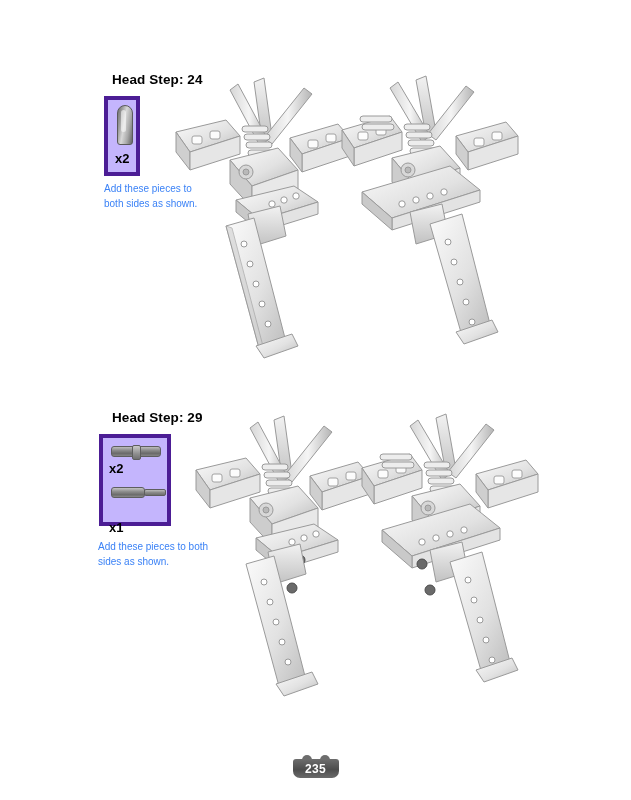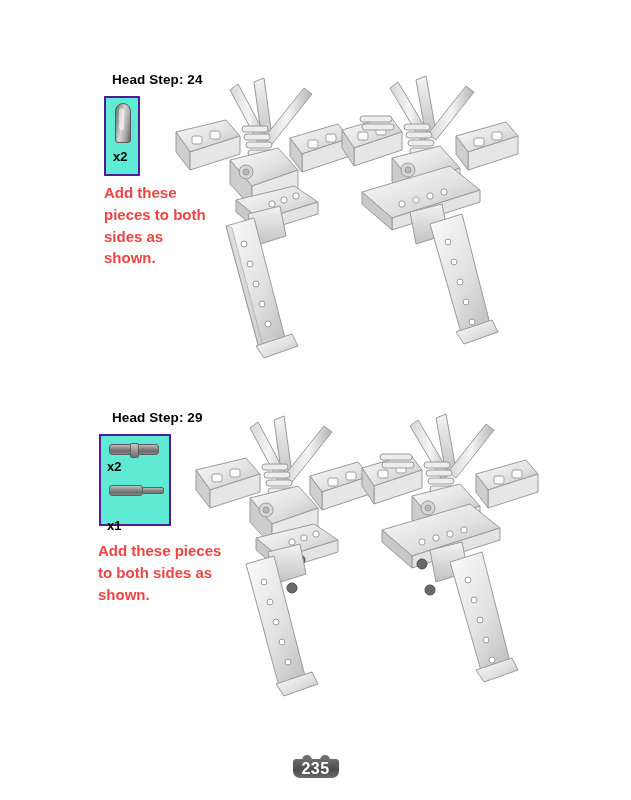--- a/index.html
+++ b/index.html
@@ -48,22 +48,22 @@
     top: 12px;
     font-size: 13.5px;
     font-weight: bold;
     letter-spacing: 0.1px;
     margin-left: 10px;
   }
 
   
   .parts-box {
     position: absolute;
-    background: #5eead4;
-    border: 2px solid #4c1d95;
+    background: #c4b5fd;
+    border: 4px solid #4c1d95;
     box-sizing: border-box;
   }
   #parts-box-24 {
     left: 104px;
     top: 36px;
     width: 36px;
     height: 80px;
   }
   #parts-box-25 {
     left: 99px;
@@ -154,24 +154,23 @@
     height: 7px;
     border-radius: 2px;
     background: linear-gradient(180deg, #bcbcbc 0%, #8b8b8b 50%, #6e6e6e 100%);
     border: 1px solid #5e5e5e;
     box-sizing: border-box;
   }
   #qty-25b { left: 6px; top: 83px; }
 
   .instruction {
     position: absolute;
-    font-size: 15px;
+    font-size: 10px;
     line-height: 1.45;
-    color: #ef4444;
-    font-weight: bold;
+    color: #3b82f6;
   }
   #instr-24 {
     left: 104px;
     top: 122px;
     width: 110px;
   }
   #instr-25 {
     left: 98px;
     top: 142px;
     width: 135px;
@@ -194,21 +193,21 @@
   .page-number-badge {
     position: absolute;
     left: 50%;
     transform: translateX(-50%);
     bottom: 22px;
     width: 46px;
     height: 19px;
     background: linear-gradient(180deg, #6d6d6d 0%, #4d4d4d 55%, #6a6a6a 100%);
     border-radius: 3px 3px 7px 7px;
     color: #ffffff;
-    font-size: 16px;
+    font-size: 12px;
     font-weight: bold;
     display: flex;
     align-items: center;
     justify-content: center;
     letter-spacing: 0.4px;
     margin-top: 22px;
   }
   .page-number-badge::before {
     content: "";
     position: absolute;

